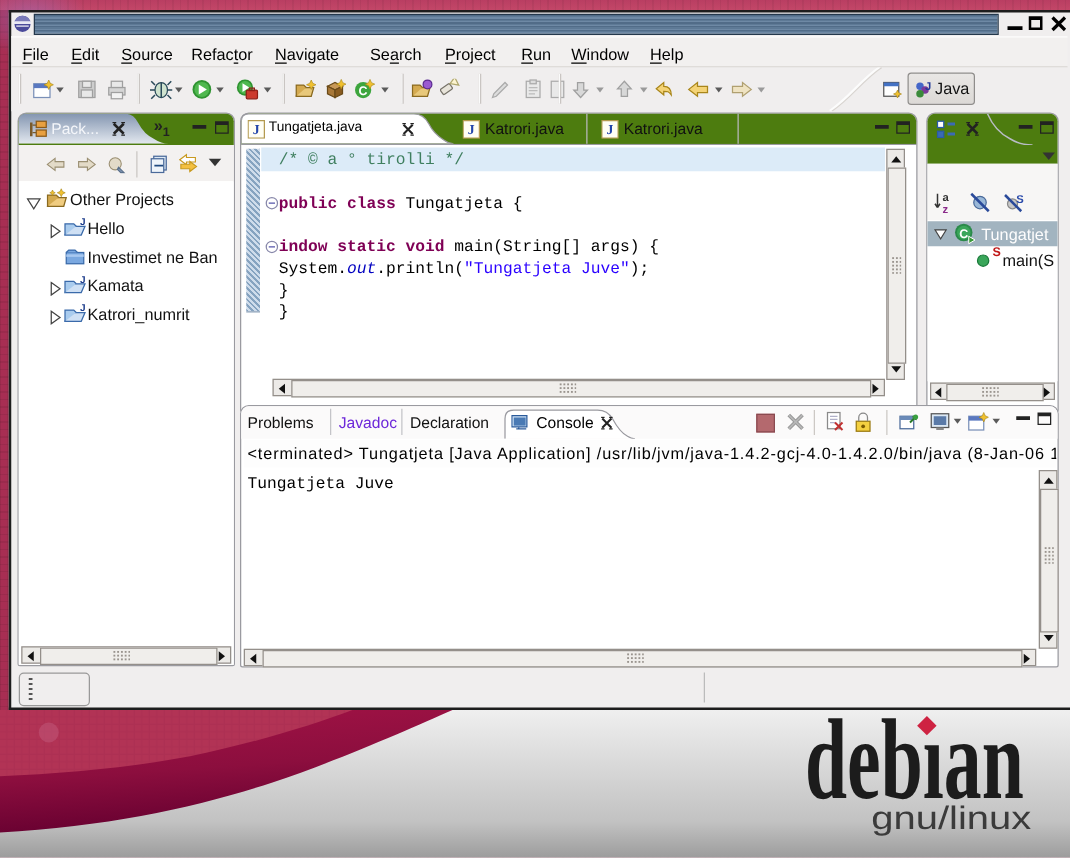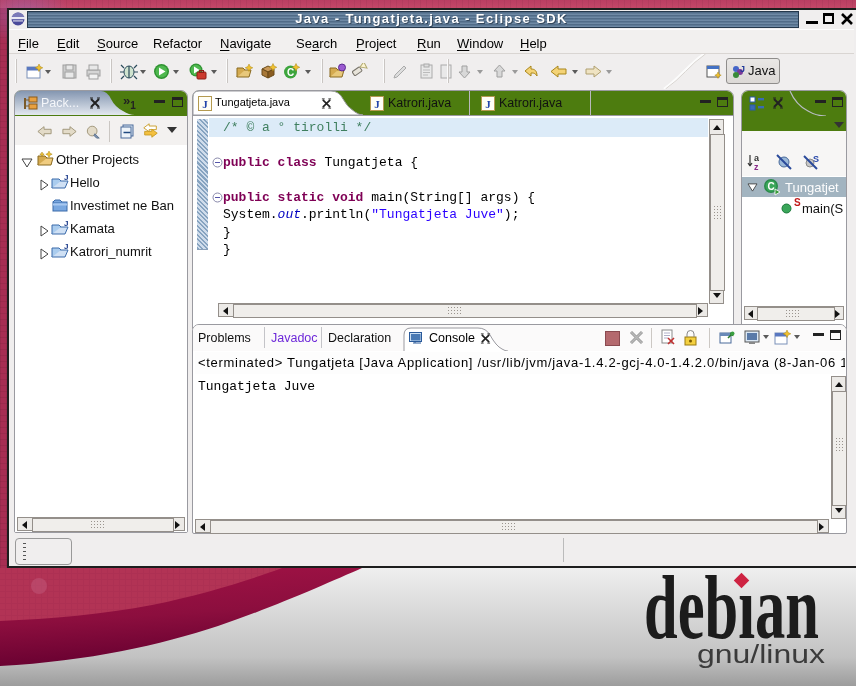--- a/index.html
+++ b/index.html
@@ -82,21 +82,20 @@
 <div id="win">
 
  <div id="tbar">
   <svg class="abs" style="left:2px;top:2px" width="14" height="14" viewBox="0 0 14 14">
    <circle cx="7" cy="7" r="6.5" fill="#4a4a9a"></circle>
    <path d="M0.5 7 A6.5 6.5 0 0 1 13.5 7 Z" fill="#7a7ab8"></path>
    <rect x="0" y="5" width="14" height="2.2" fill="#e8e8f4"></rect>
    <rect x="2" y="8.2" width="10" height="1.4" fill="#c0c0dc"></rect>
   </svg>
   <div id="tstripes"></div>
-  <div id="ttext">Java - Tungatjeta.java - Eclipse SDK</div>
   <div class="abs" style="left:797px;top:11px;width:12px;height:3px;background:#000"></div>
   <div class="abs" style="left:814px;top:3px;width:11px;height:11px;border:2px solid #000;border-top-width:3px;box-sizing:border-box"></div>
   <svg class="abs" style="left:831px;top:2px" width="14" height="14" viewBox="0 0 14 14">
         <path d="M2 2 L12 12 M12 2 L2 12" stroke="#000" stroke-width="2.6"></path>
       </svg>
  </div>
 
  <div id="menubar">
   <span style="left:9px"><u>F</u>ile</span>
   <span style="left:48px"><u>E</u>dit</span>
@@ -383,21 +382,21 @@
       </svg>
   <svg class="abs" style="left:19px;top:101px" width="11" height="11" viewBox="0 0 11 11">
         <circle cx="5.5" cy="5.5" r="4.5" fill="#fff" stroke="#88a"></circle>
         <path d="M3 5.5 H8" stroke="#55a"></path>
       </svg>
 
   <pre class="abs mono" style="left:30px;top:27.5px;margin:0;font-size:13px;line-height:17.5px;color:#000"><span style="color:#3f7f5f">/* © a ° tirolli */</span>
 
 <b style="color:#7f0055">public class</b> Tungatjeta {
 
-<b style="color:#7f0055">public static void</b> main(String[] args) {
+<b style="color:#7f0055">indow static void</b> main(String[] args) {
 System.<i style="color:#0000c0">out</i>.println(<span style="color:#2a00ff">"Tungatjeta Juve"</span>);
 }
 }</pre>
 
   <div class="sb" style="left:516px;top:28px;width:15px;height:185px">
    <div class="arrU" style="left:3px;top:5px"></div>
    <div class="abs" style="left:0px;top:14px;width:13px;height:155px;border:1px solid #948f8a;background:#f0eeeb"></div>
    <div class="grip" style="left:3px;top:85px;width:8px;height:14px"></div>
    <div class="arrD" style="left:3px;bottom:5px"></div>
   </div>

